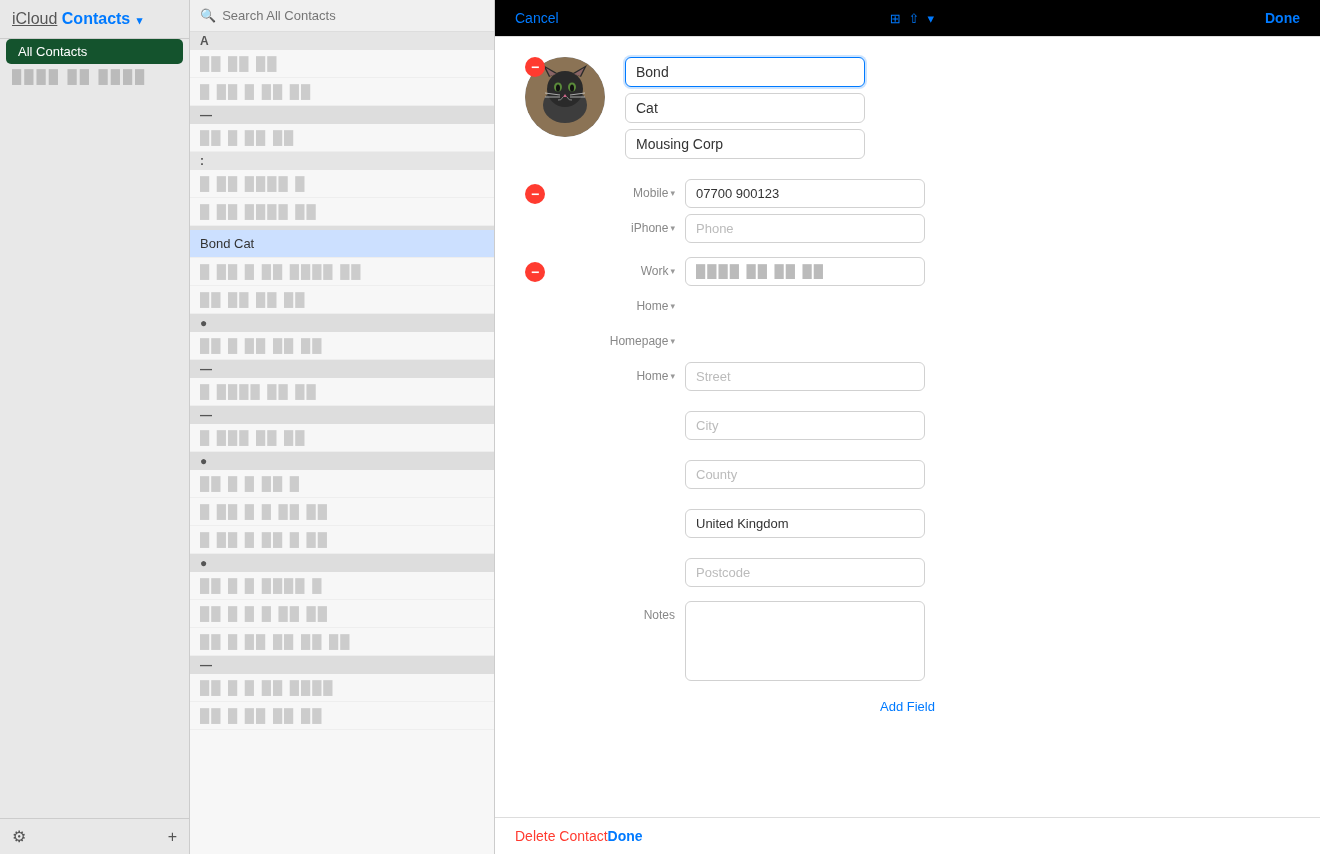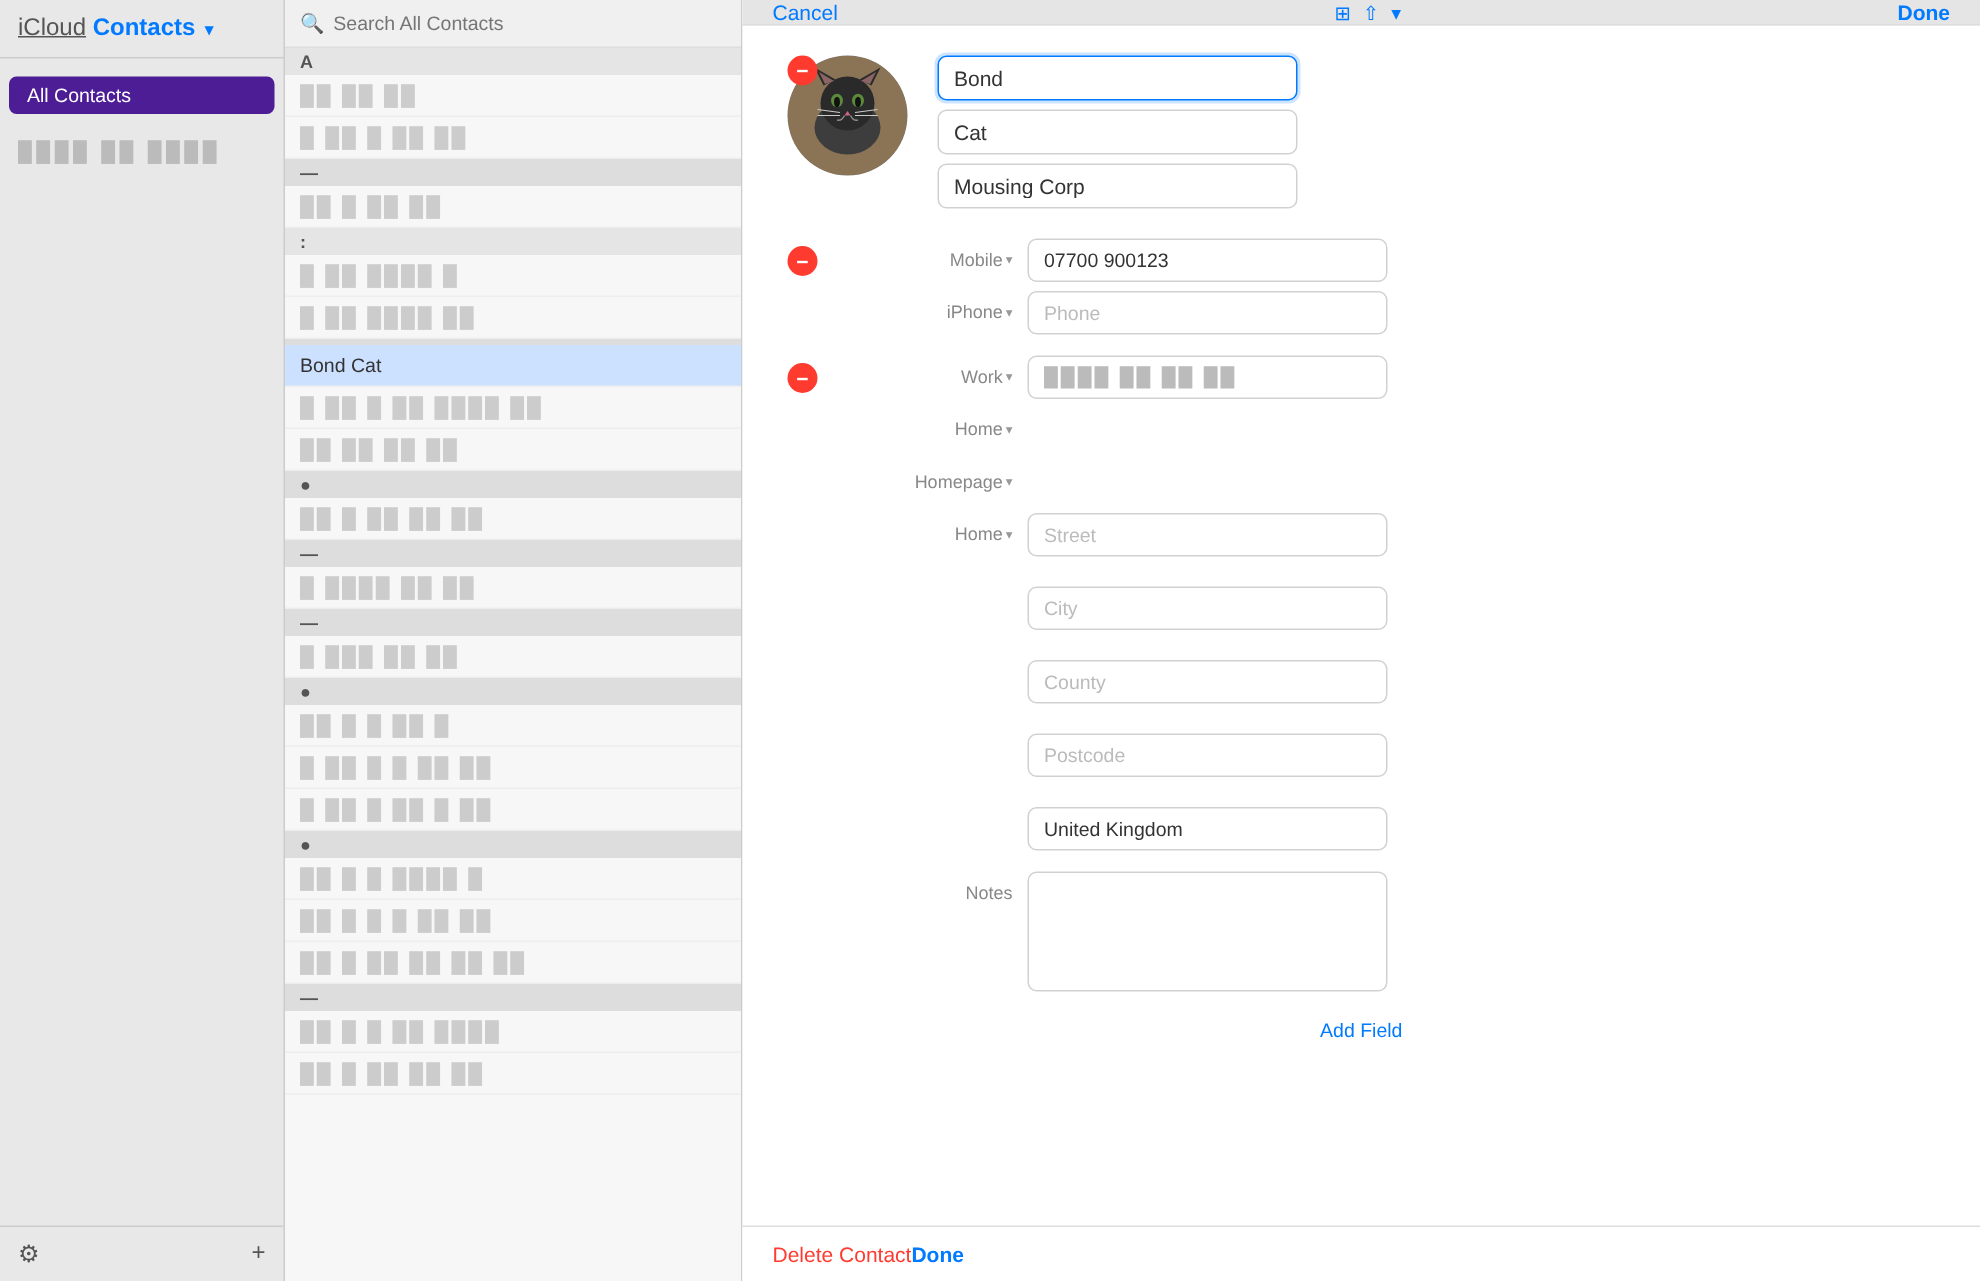--- a/index.html
+++ b/index.html
@@ -23,21 +23,21 @@
     }
     .sidebar-header .icloud { color: #555; font-weight: 400; text-decoration: underline; }
     .sidebar-header .contacts { color: #007aff; font-weight: 600; }
     .sidebar-header .dropdown-arrow { color: #007aff; font-size: 11px; margin-left: 2px; }
     .sidebar-item {
       padding: 5px 12px;
       font-size: 13px;
       color: #333;
       cursor: pointer;
     }
-    .sidebar-item.active { background: #4c1d95; color: white; border-radius: 5px; margin: 12px 6px; }
+    .sidebar-item.active { background: #14532d; color: white; border-radius: 5px; margin: 0 6px; }
     .sidebar-footer {
       margin-top: auto;
       padding: 8px 12px;
       display: flex;
       justify-content: space-between;
       border-top: 1px solid #ccc;
     }
     .sidebar-footer-btn { background: none; border: none; cursor: pointer; color: #555; font-size: 16px; }
 
     
@@ -103,23 +103,23 @@
       flex: 1;
       background: #fff;
       display: flex;
       flex-direction: column;
       height: 100%;
     }
     .detail-header {
       display: flex;
       align-items: center;
       justify-content: space-between;
-      padding: 0 20px;
+      padding: 10px 20px;
       border-bottom: 1px solid #ddd;
-      background: #e5e5e5;
+      background: #000000;
     }
     .cancel-btn {
       color: #007aff;
       background: none;
       border: none;
       font-size: 14px;
       cursor: pointer;
     }
     .done-btn {
       color: #007aff;
@@ -531,22 +531,22 @@
       <div class="field-label-area">
         <div class="field-label-dropdown">
           <span class="field-label">Home</span>
           <span class="chevron">▾</span>
         </div>
       </div>
       <div class="address-block">
         <input class="address-input" type="text" placeholder="Street" style="">
         <input class="address-input" type="text" placeholder="City" style="">
         <input class="address-input" type="text" placeholder="County" style="">
+        <input class="address-input" type="text" value="United Kingdom" style="">
         <input class="address-input" type="text" placeholder="Postcode" style="">
-        <input class="address-input" type="text" value="United Kingdom" style="">
       </div>
     </div>
 
     <div class="spacer-row"></div>
 
     <div class="field-row">
       <div style="width:20px;margin-top:5px;"></div>
       <div class="field-label-area">
         <span class="field-label">Notes</span>
       </div>

